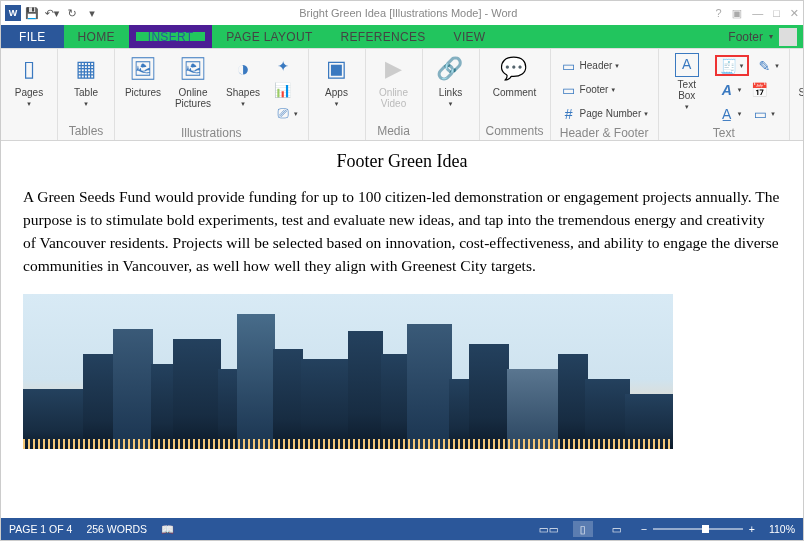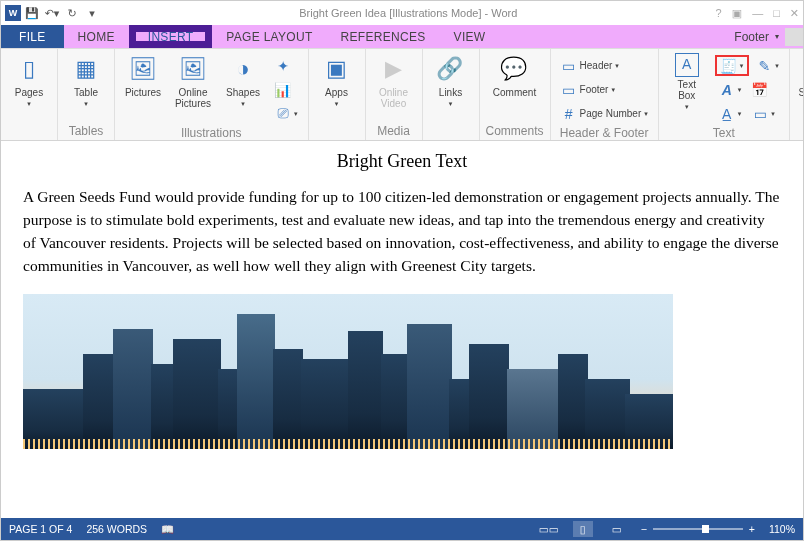--- a/index.html
+++ b/index.html
@@ -2,21 +2,21 @@
 <html><head>
 <meta charset="utf-8">
 <style>
 * { margin: 0; padding: 0; box-sizing: border-box; font-family: "Segoe UI", Tahoma, sans-serif; }
 body { width: 804px; height: 541px; background: #fff; overflow: hidden; border: 1px solid #ccc; display: flex; flex-direction: column; }
 .titlebar { height: 24px; background: #fff; display: flex; align-items: center; padding: 0 4px; font-size: 11px; color: #666; }
 .titlebar .qa { display: flex; gap: 2px; align-items: center; }
 .titlebar .qa .qbtn { width: 18px; height: 18px; display: flex; align-items: center; justify-content: center; color: #555; }
 .titlebar .title { flex: 1; text-align: center; color: #888; }
 .titlebar .winbtns { display: flex; gap: 10px; color: #aaa; }
-.tabs { height: 24px; background: #f0abfc; display: flex; align-items: stretch; font-size: 12px; border-bottom: 1px solid #ddd; }
+.tabs { height: 24px; background: #22c55e; display: flex; align-items: stretch; font-size: 12px; border-bottom: 1px solid #ddd; padding-right: 6px; }
 .tabs .tab { padding: 0 14px; display: flex; align-items: center; color: #444; text-transform: uppercase; letter-spacing: .3px; cursor: pointer; }
 .tabs .tab.file { background: #2b579a; color: #fff; padding: 0 18px; }
 .tabs .tab.active { border: 7px solid #4c1d95; padding: 0 12px; color: #2b579a; }
 .tabs .spacer { flex: 1; }
 .tabs .user { display: flex; align-items: center; gap: 6px; color: #444; text-transform: none; }
 .tabs .avatar { width: 18px; height: 18px; background: #ddd; }
 .ribbon { height: 92px; background: #f7f7f7; border-bottom: 1px solid #d4d4d4; display: flex; font-size: 10px; color: #444; }
 .group { border-right: 1px solid #e0e0e0; padding: 4px 6px 2px; display: flex; flex-direction: column; align-items: center; justify-content: space-between; }
 .group .controls { display: flex; align-items: flex-start; gap: 6px; flex: 1; }
 .group .glabel { font-size: 12px; color: #888; padding-top: 2px; }
@@ -238,21 +238,21 @@
       <div class="bigbtn">
         <span class="ico">Ω</span>
         <span>Symbols</span>
       </div>
     </div>
 
   </div>
 </div>
 
 <div class="doc">
-  <h1>Bright Green Text</h1>
+  <h1>Footer Green Idea</h1>
   <p>A Green Seeds Fund would provide funding for up to 100 citizen-led demonstration or engagement projects annually. The purpose is to stimulate bold experiments, test and evaluate new ideas, and tap into the tremendous energy and creativity of Vancouver residents. Projects will be selected based on innovation, cost-effectiveness, and ability to engage the diverse communities in Vancouver, as well how well they align with Greenest City targets.</p>
   <div class="cityimg">
     <div class="sky"></div>
     <div class="bld" style="left:0;width:70px;height:60px"></div>
     <div class="bld" style="left:60px;width:30px;height:95px"></div>
     <div class="bld" style="left:90px;width:40px;height:120px;background:linear-gradient(#3a5a78,#1a3450)"></div>
     <div class="bld" style="left:128px;width:26px;height:85px"></div>
     <div class="bld" style="left:150px;width:48px;height:110px"></div>
     <div class="bld" style="left:195px;width:20px;height:80px"></div>
     <div class="bld" style="left:214px;width:38px;height:135px;background:linear-gradient(#486c8a,#1a3450)"></div>

